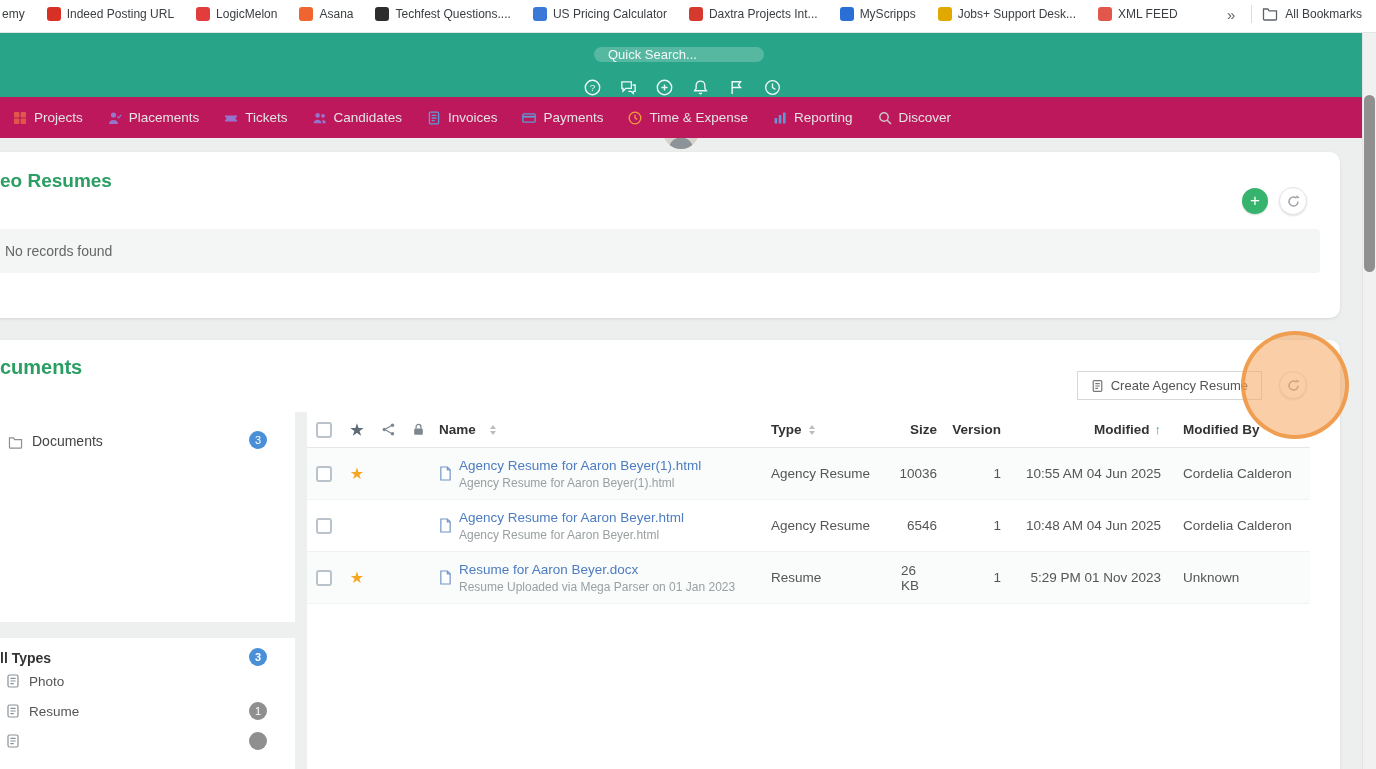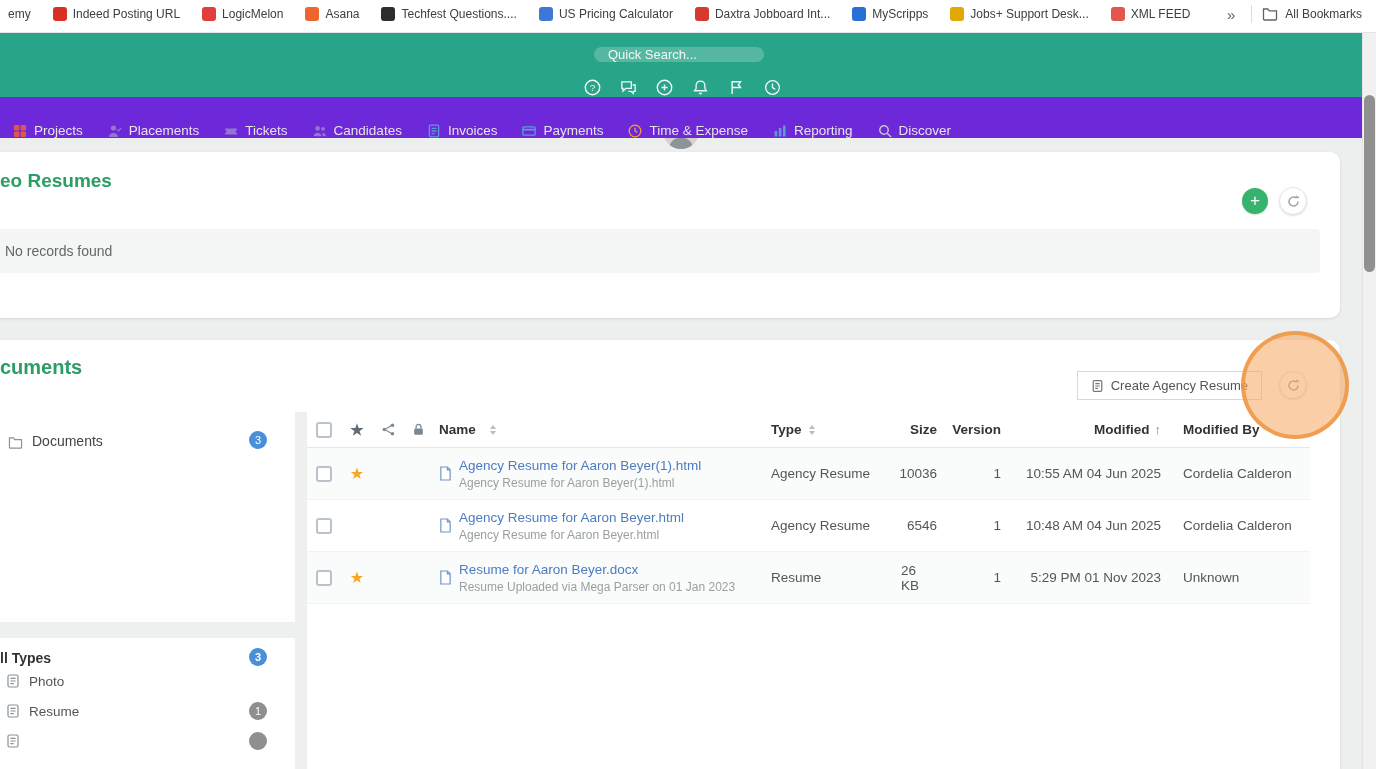--- a/index.html
+++ b/index.html
@@ -4,21 +4,21 @@
 <title>Recreation</title>
 <style>
   * { margin:0; padding:0; box-sizing:border-box; }
   html,body { font-family:"Liberation Sans", sans-serif; }
   .screen { position:relative; width:1376px; height:769px; overflow:hidden; background:#ecefee; cursor:default; }
 
   
   .bookmarks-bar { position:absolute; top:0; left:0; right:0; height:33px; background:#fff;
     border-bottom:1px solid #e3e5e8; display:flex; align-items:center; padding:0 10px 4px 0; z-index:6; }
   .bm { display:flex; align-items:center; gap:6px; padding:0 11px; font-size:12px; color:#3c4043; white-space:nowrap; cursor:pointer; }
-  .bm-cut { padding-left:8px; }
+  .bm-cut { padding-left:2px; }
   .favicon { width:14px; height:14px; border-radius:3px; flex:none; background:#999; }
   .bm-right { margin-left:auto; display:flex; align-items:center; gap:10px; }
   .bm-chevron { font-size:15px; color:#5f6368; padding:0 6px; cursor:pointer; }
   .bm-divider { width:1px; height:18px; background:#dadce0; }
   .all-bookmarks { display:flex; align-items:center; gap:7px; font-size:12px; color:#3c4043; padding-right:4px; cursor:pointer; }
 
   
   .app-header { position:absolute; top:33px; left:0; right:0; height:64px; background:#28a488;
     display:flex; align-items:center; padding-right:18px; gap:14px; z-index:5;flex-direction:column; }
   .spacer { flex:1; }
@@ -26,22 +26,22 @@
     display:flex; align-items:center; padding:0 14px; }
   .search-pill input { border:none; outline:none; background:transparent; color:#fff; font-size:13px; width:100%; font-family:inherit; }
   .search-pill input::placeholder { color:rgba(255,255,255,0.92); }
   .hicons { display:flex; align-items:center; gap:13px; margin-left:6px; }
   .hicon { width:23px; height:23px; display:flex; align-items:center; justify-content:center; color:rgba(255,255,255,0.92); cursor:pointer; }
   .avatar { width:36px; height:36px; border-radius:50%; background:#d7d2cc; overflow:hidden; margin-left:4px; flex:none; cursor:pointer; }
   .user-menu { display:flex; align-items:center; gap:6px; color:#fff; font-size:14.5px; cursor:pointer; }
   .caret { font-size:11px; opacity:.9; }
 
   
-  .main-nav { position:absolute; top:97px; left:0; right:0; height:41px; background:#6d28d9;
-    display:flex; align-items:flex-end; gap:25px; padding-left:13px; z-index:5; }
+  .main-nav { position:absolute; top:97px; left:0; right:0; height:41px; background:#be185d;
+    display:flex; align-items:center; gap:25px; padding-left:13px; z-index:5; }
   .nav-item { display:flex; align-items:center; gap:7px; font-size:13.5px; color:#e4e4e4; cursor:pointer; white-space:nowrap; }
   .nicon { width:14px; height:14px; display:flex; flex:none; }
 
   
   .card { position:absolute; left:-28px; width:1368px; background:#fff; box-shadow:0 1px 3px rgba(0,0,0,.10); }
   .card-resumes { top:152px; height:166px; border-radius:0 10px 10px 0; }
   .card-documents { top:340px; height:429px; border-radius:0 10px 0 0; }
   .section-title { position:absolute; left:28px; top:18px; font-size:19px; font-weight:700; color:#2b9e63; }
   .card-documents .section-title { top:16px; font-size:20px; }
 
@@ -131,21 +131,21 @@
     <div class="bm">
       <span class="favicon" style="background: rgb(45, 45, 45);"></span>
       <span>Techfest Questions....</span>
     </div>
     <div class="bm">
       <span class="favicon" style="background: rgb(59, 120, 216);"></span>
       <span>US Pricing Calculator</span>
     </div>
     <div class="bm">
       <span class="favicon" style="background: rgb(214, 58, 47);"></span>
-      <span>Daxtra Jobboard Int...</span>
+      <span>Daxtra Projects Int...</span>
     </div>
     <div class="bm">
       <span class="favicon" style="background: rgb(42, 111, 214);"></span>
       <span>MyScripps</span>
     </div>
     <div class="bm">
       <span class="favicon" style="background: rgb(224, 168, 0);"></span>
       <span>Jobs+ Support Desk...</span>
     </div>
     <div class="bm">

